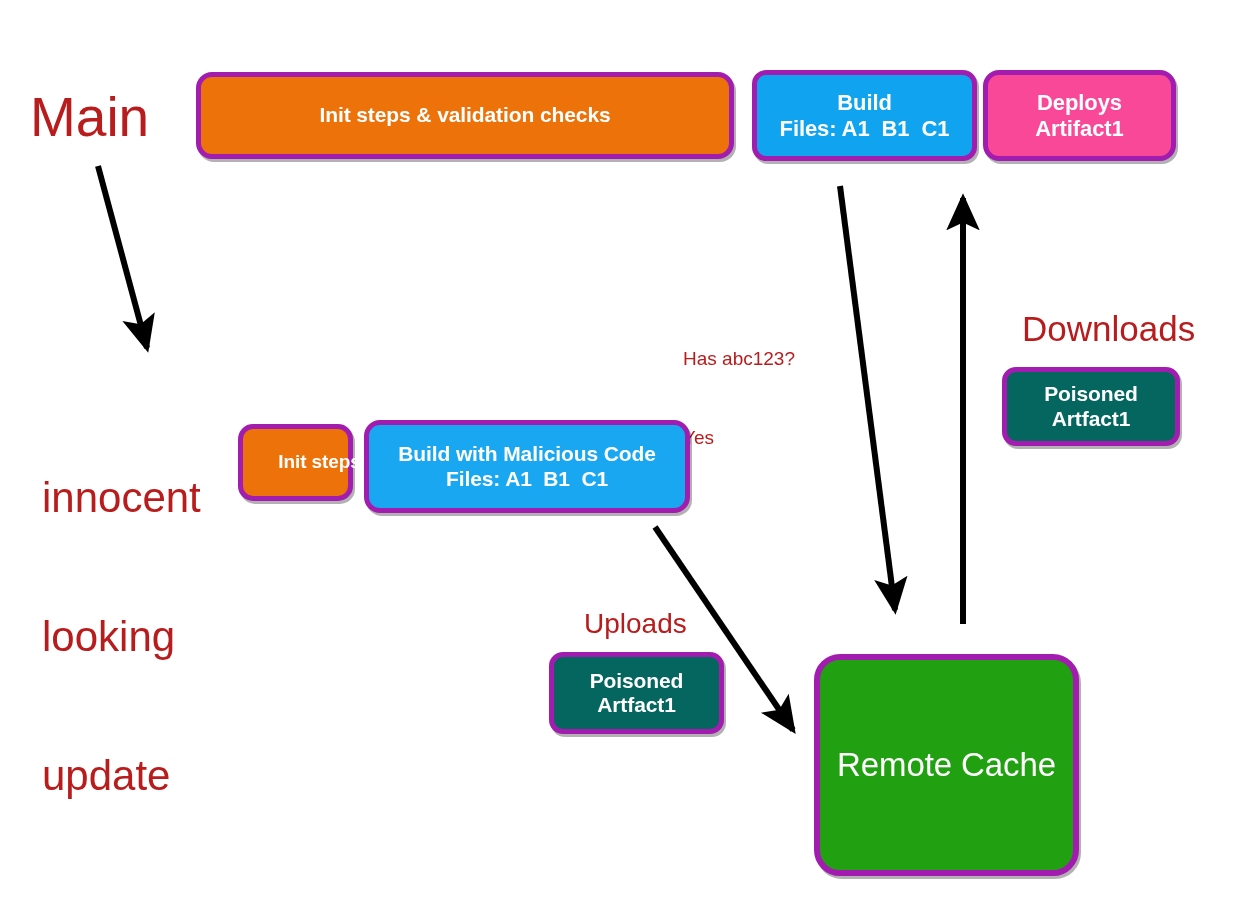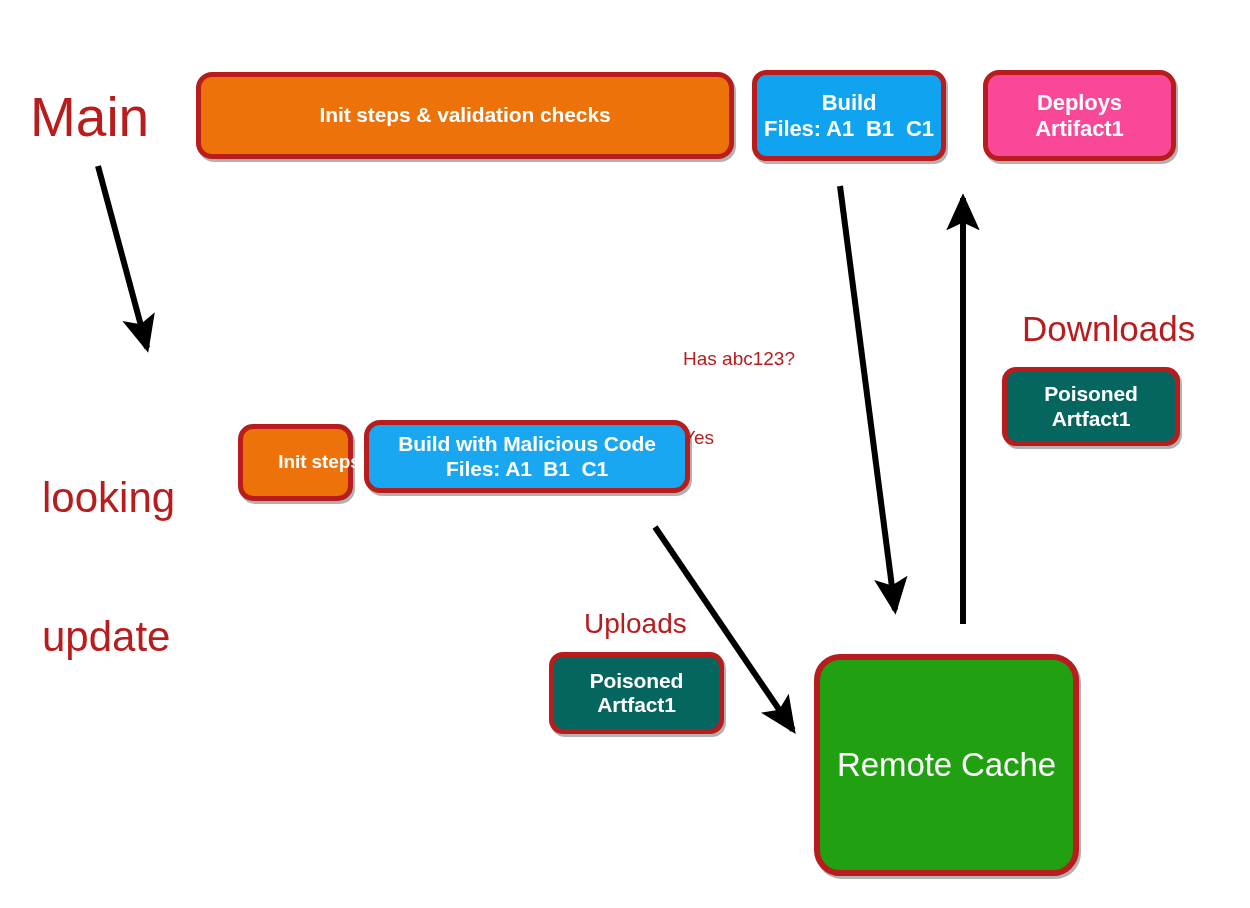--- a/index.html
+++ b/index.html
@@ -18,49 +18,49 @@
   .node {
     position: absolute;
     box-sizing: border-box;
     display: flex;
     flex-direction: column;
     align-items: center;
     justify-content: center;
     color: #ffffff;
     font-weight: bold;
     text-align: center;
-    border: 5px solid #b91c1c;
+    border: 5px solid #a21caf;
     border-radius: 14px;
     line-height: 1.16;
     letter-spacing: -0.1px;
     box-shadow: 2px 3px 0 rgba(0,0,0,0.30);
   }
   .node .line { display: block; white-space: pre; }
 
   
   #node-init-validation {
     left: 196px; top: 72px; width: 538px; height: 87px;
     background: #ED7209; font-size: 21px; border-radius: 16px;
   }
   #node-build-main {
-    left: 752px; top: 70px; width: 194px; height: 91px;
+    left: 752px; top: 70px; width: 225px; height: 91px;
     background: #0FA3F0; font-size: 22px; border-radius: 14px;
   }
   #node-deploys {
     left: 983px; top: 70px; width: 193px; height: 91px;
     background: #FA4899; font-size: 22px; border-radius: 16px;
   }
 
   
   #node-init-steps {
     left: 238px; top: 424px; width: 115px; height: 77px;
     background: #ED7209; font-size: 19px; border-radius: 15px; padding-left: 48px;
   }
   #node-build-malicious {
-    left: 364px; top: 420px; width: 326px; height: 73px;
+    left: 364px; top: 420px; width: 326px; height: 93px;
     background: #1AA7F2; font-size: 21px; border-radius: 16px;
   }
 
   
   #node-artifact-upload {
     left: 549px; top: 652px; width: 175px; height: 82px;
     background: #056660; font-size: 21px; border-radius: 14px;
   }
   #node-artifact-download {
     left: 1002px; top: 367px; width: 178px; height: 79px;
@@ -115,20 +115,21 @@
     <line x1="840" y1="186" x2="895" y2="610" stroke="#000000" stroke-width="6" marker-end="url(#ah)"></line>
 
     <line x1="963" y1="624" x2="963" y2="198" stroke="#000000" stroke-width="6" marker-end="url(#ah)"></line>
 
     <line x1="655" y1="527" x2="793" y2="730" stroke="#000000" stroke-width="6" marker-end="url(#ah)"></line>
   </svg>
 
   <div class="plain" id="label-main">Main</div>
 
   <div class="plain" id="label-innocent">
+    <div>innocent</div>
     <div>looking</div>
     <div>update</div>
   </div>
 
   <div class="plain" id="label-cache-query">
     <div>Has abc123?</div>
     <div>Yes</div>
   </div>
 
   <div class="plain" id="label-downloads">Downloads</div>

